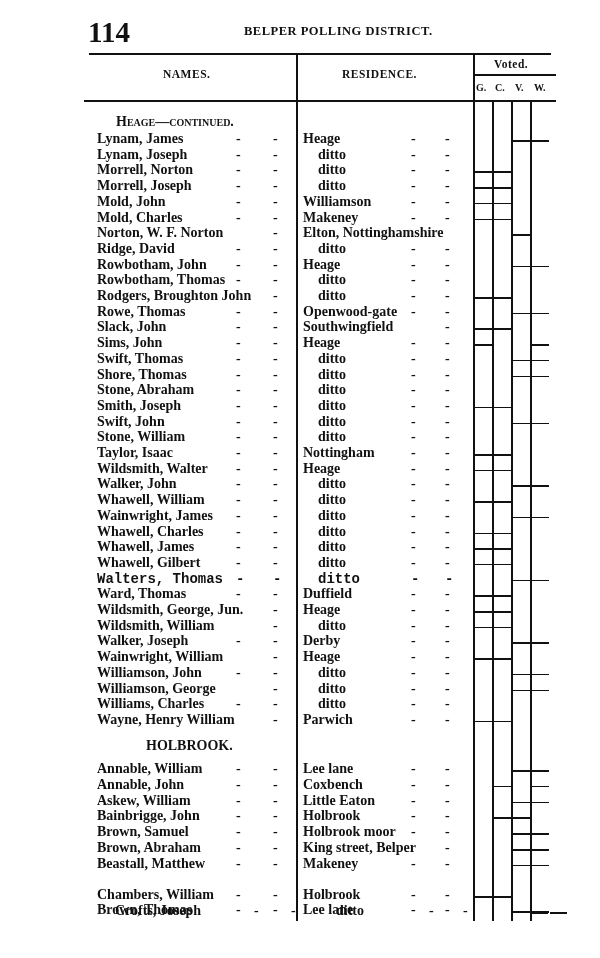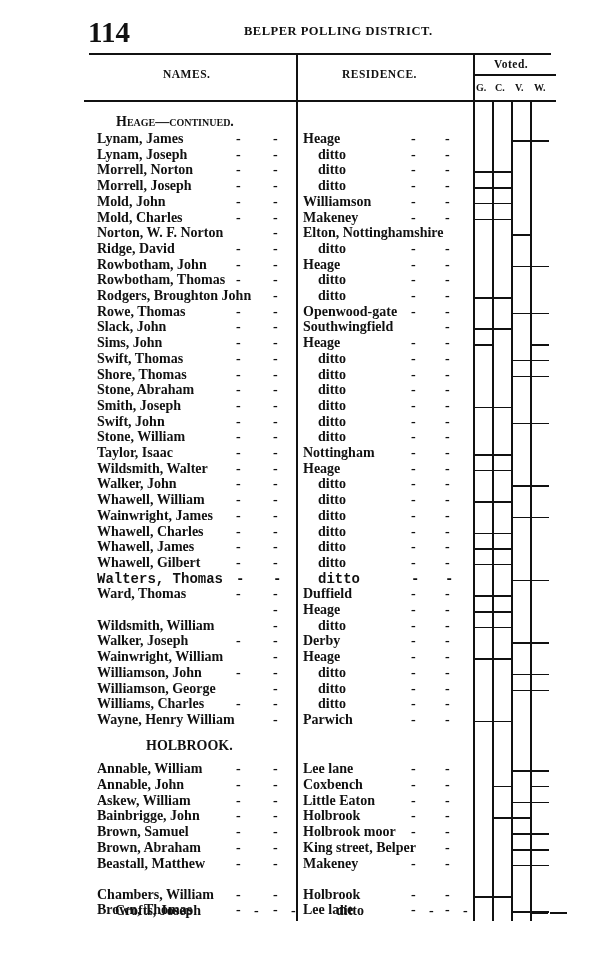--- a/index.html
+++ b/index.html
@@ -324,20 +324,21 @@
       <span class="name">Ward, Thomas</span>
       <span class="d1">-</span>
       <span class="d2">-</span>
       <span class="res">Duffield</span>
       <span class="d3">-</span>
       <span class="d4">-</span>
       <span class="mark" style="left: 475px;"></span>
       <span class="mark" style="left: 494px;"></span>
     </div>
     <div class="row" style="top: 602px;">
+      <span class="name">Wildsmith, George, Jun.</span>
       <span class="d2">-</span>
       <span class="res">Heage</span>
       <span class="d3">-</span>
       <span class="d4">-</span>
       <span class="mark" style="left: 475px;"></span>
       <span class="mark" style="left: 494px;"></span>
     </div>
     <div class="row" style="top: 617.7px;">
       <span class="name">Wildsmith, William</span>
       <span class="d2">-</span>

